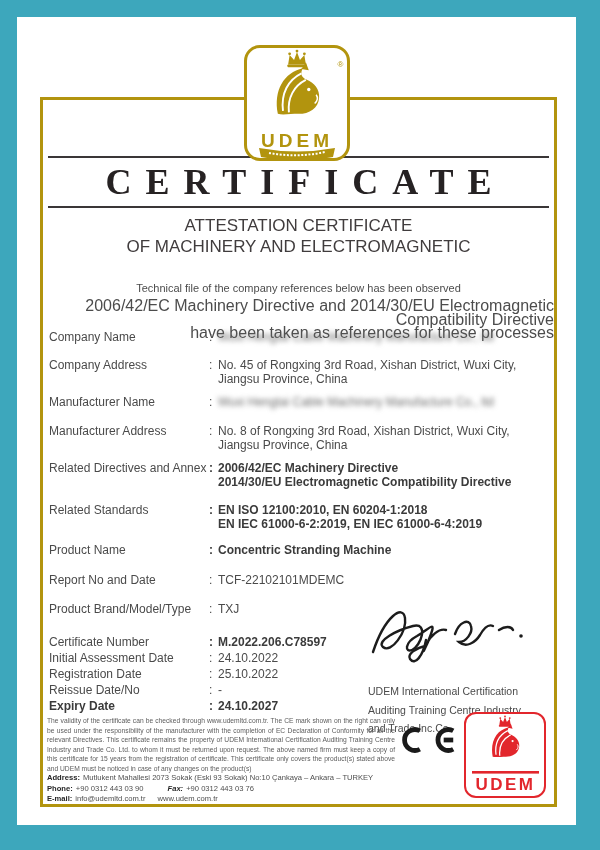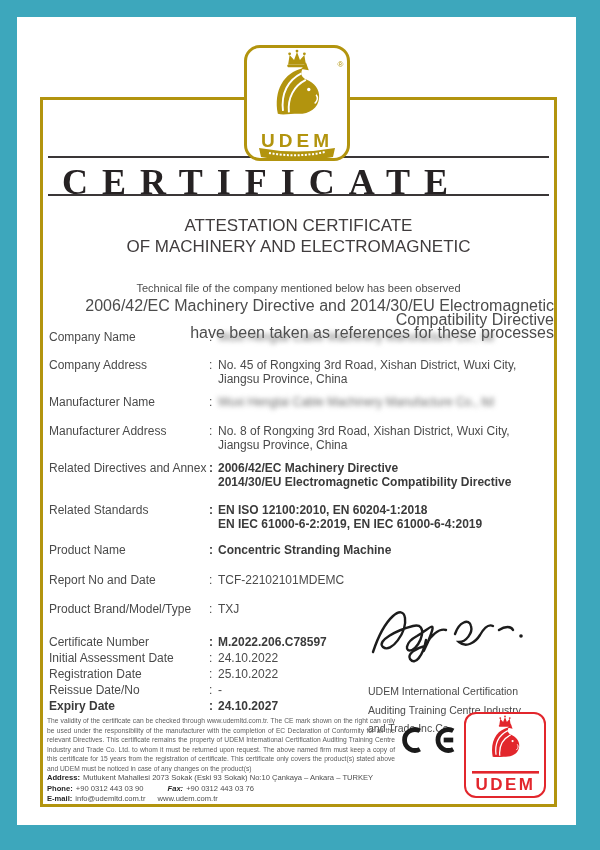--- a/index.html
+++ b/index.html
@@ -9,21 +9,21 @@
   *{margin:0;padding:0;box-sizing:border-box;}
   html,body{width:600px;height:850px;}
   body{font-family:"Liberation Sans",sans-serif;background:var(--teal);position:relative;overflow:hidden;}
   .paper{position:absolute;left:17px;top:17px;width:559px;height:808px;background:#fff;}
   .gold-frame{position:absolute;left:23px;top:80px;width:517px;height:710px;border:3px solid var(--gold);}
   
   .logo-box{position:absolute;left:50%;top:28px;margin-left:-53px;width:106px;height:116px;background:#fff;border:3px solid var(--gold);border-radius:16px;z-index:5;}
   .logo-box svg{display:block;margin:1px auto 0;}
   .reg-mark{position:absolute;right:3px;top:12px;font-size:8px;color:var(--gold);}
   
-  .cert-band{position:absolute;left:5px;right:5px;top:56px;border-top:2px solid #3a3637;border-bottom:2px solid #3a3637;height:40px;line-height:49px;
+  .cert-band{position:absolute;left:5px;right:5px;top:56px;border-top:2px solid #3a3637;border-bottom:2px solid #3a3637;height:52px;line-height:49px;text-align:center;
     font-family:"Liberation Serif",serif;font-weight:bold;font-size:36px;letter-spacing:14px;padding-left:14px;color:var(--ink);}
   .heading{position:absolute;left:0;right:0;top:116px;text-align:center;font-size:17px;font-weight:normal;line-height:20.5px;color:#403c3d;}
   .subheading{position:absolute;left:0;right:0;top:182px;text-align:center;font-size:11px;color:#4c4c4c;}
   .refnote{position:absolute;left:0;right:0;top:199px;text-align:right;font-size:16px;line-height:13.5px;color:#4c4c4c;}
   
   .row{position:absolute;left:6px;right:2px;display:flex;font-size:12px;color:var(--text);}
   .row .lbl{flex:0 0 160px;}
   .row .val{display:flex;flex:1;}
   .row .colon{flex:0 0 9px;}
   .row .txt{white-space:pre-line;}
@@ -74,21 +74,21 @@
 
   <div class="gold-frame">
 
     <div class="cert-band">CERTIFICATE</div>
 
     <div class="heading">
       <div>ATTESTATION CERTIFICATE</div>
       <div>OF MACHINERY AND ELECTROMAGNETIC</div>
     </div>
 
-    <div class="subheading">Technical file of the company mentioned below has been observed</div>
+    <div class="subheading">Technical file of the company references below has been observed</div>
     <div class="refnote" style="white-space:pre-line">2006/42/EC Machinery Directive and 2014/30/EU Electromagnetic Compatibility Directive
 have been taken as references for these processes</div>
 
     <div class="row" style="top:230px">
       <div class="lbl">Company Name</div>
       <div class="val">
           <span class="colon">:</span>
           <span class="txt blurred">Wuxi Hengtai Cable Machinery Manufacture Co., ltd</span>
         </div>
     </div>

